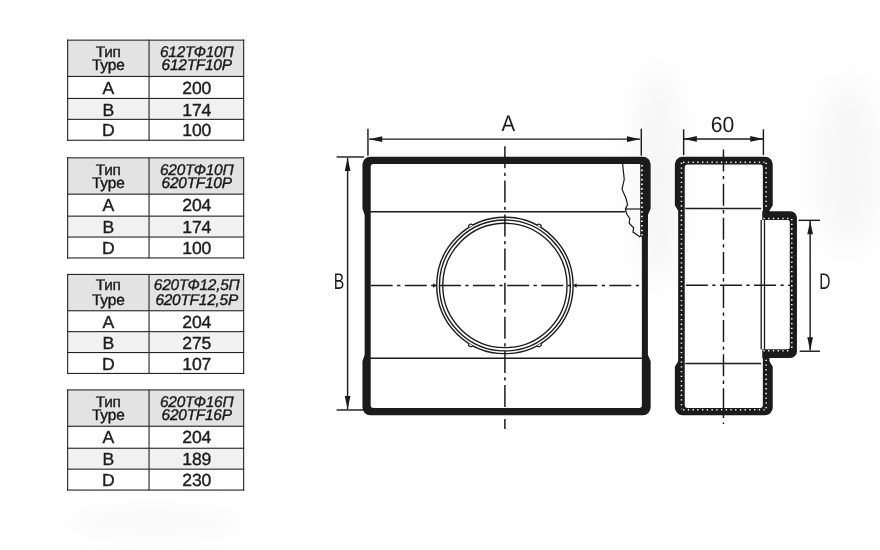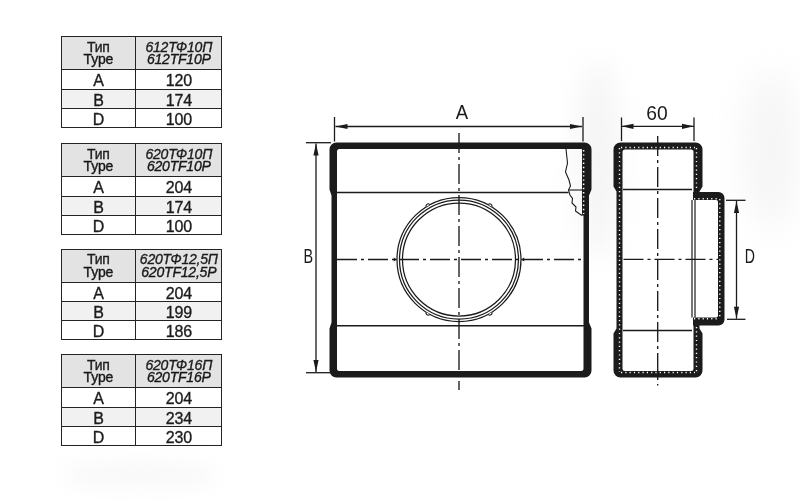--- a/index.html
+++ b/index.html
@@ -24,21 +24,21 @@
 <table style="left:60.5px;top:36.4px;">
 
   <tbody>
         <tr class="hdr">
           <td class="c1">Тип<br><span class="gy">Type</span></td>
           <td class="c2">612ТФ10П<br><span class="gy">612TF10P</span></td>
         </tr>
 
   <tr class="ra">
           <td>A</td>
-          <td>120</td>
+          <td>200</td>
         </tr>
 
   <tr class="rb">
           <td>B</td>
           <td>174</td>
         </tr>
 
   <tr class="rd">
           <td>D</td>
           <td>100</td>
@@ -79,46 +79,46 @@
           <td class="c2">620ТФ12,5П<br><span class="gy">620TF12,5P</span></td>
         </tr>
 
   <tr class="ra">
           <td>A</td>
           <td>204</td>
         </tr>
 
   <tr class="rb">
           <td>B</td>
-          <td>199</td>
-        </tr>
-
-  <tr class="rd">
-          <td>D</td>
-          <td>186</td>
+          <td>275</td>
+        </tr>
+
+  <tr class="rd">
+          <td>D</td>
+          <td>107</td>
         </tr>
 </tbody>
     </table>
 
 <table style="left:60.5px;top:354.4px;">
 
   <tbody>
         <tr class="hdr">
           <td class="c1">Тип<br><span class="gy">Type</span></td>
           <td class="c2">620ТФ16П<br><span class="gy">620TF16P</span></td>
         </tr>
 
   <tr class="ra">
           <td>A</td>
           <td>204</td>
         </tr>
 
   <tr class="rb">
           <td>B</td>
-          <td>234</td>
+          <td>189</td>
         </tr>
 
   <tr class="rd">
           <td>D</td>
           <td>230</td>
         </tr>
 </tbody>
     </table>
 
 <div style="position:absolute;left:578px;top:60px;width:40px;height:200px;background:rgba(190,195,195,0.18);filter:blur(14px);border-radius:50%;"></div>

